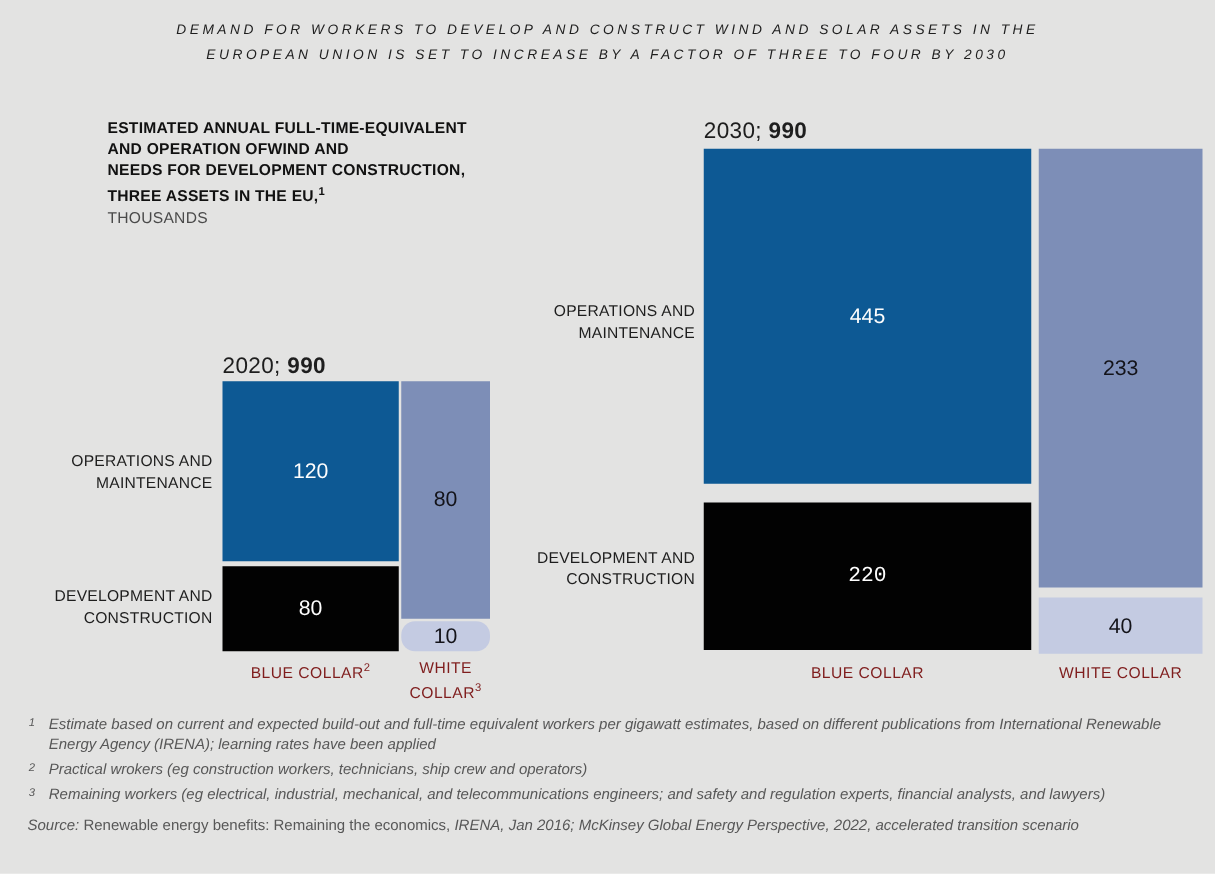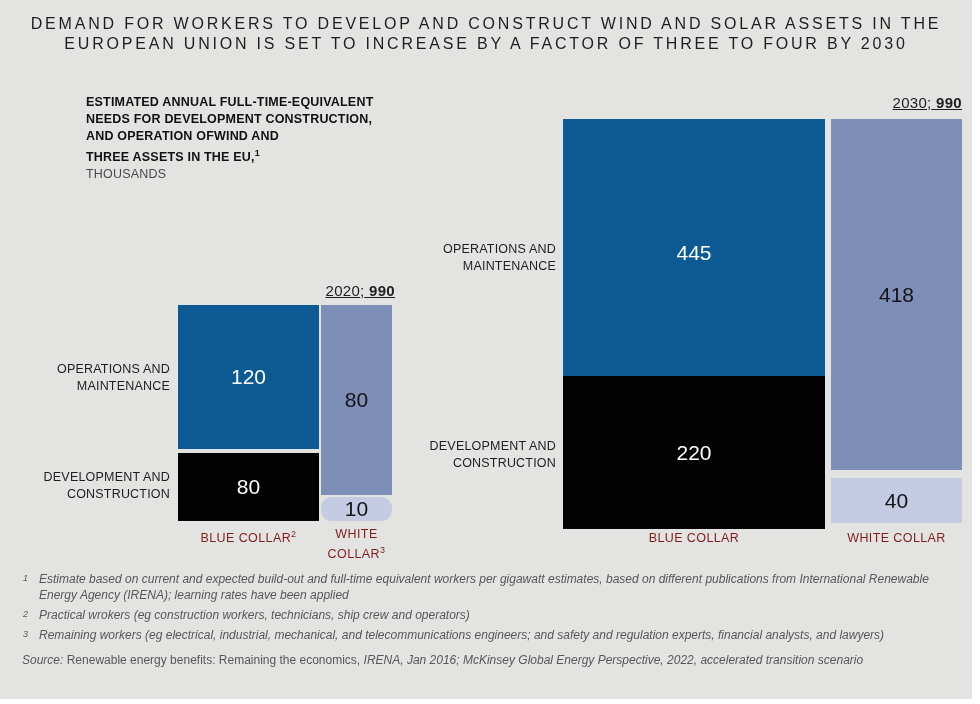--- a/index.html
+++ b/index.html
@@ -5,34 +5,34 @@
   html,body{margin:0;padding:0;}
   body{
     width:980px;height:704px;position:relative;background:#ffffff;
     font-family:"Liberation Sans", sans-serif;
     -webkit-font-smoothing:antialiased;
   }
   .canvas{position:absolute;left:0;top:0;width:972px;height:699px;background:#e3e3e2;overflow:hidden;}
 
   .title{
     position:absolute;left:0;top:14px;width:100%;text-align:center;
-    font-size:16px;line-height:20px;letter-spacing:2.8px;color:#1e1e1e;font-weight:400;
+    font-size:11px;line-height:20px;letter-spacing:2.8px;color:#1e1e1e;font-weight:400;font-style:italic;
   }
 
   .subtitle{
     position:absolute;left:40px;top:94px;width:330px;
     font-size:12.5px;line-height:17px;letter-spacing:0.2px;color:#111;font-weight:bold;margin-left:46px;
   }
   .subtitle .sub-unit{font-weight:normal;color:#4a4a4a;}
   .subtitle sup{font-size:9px;}
 
-  .yearlab{position:absolute;font-size:15px;color:#1e1e1e;text-align:right;letter-spacing:0.3px;text-decoration:underline;}
+  .yearlab{position:absolute;font-size:18px;color:#1e1e1e;text-align:left;letter-spacing:0.3px;}
   .yearlab b{font-weight:bold;}
 
-  .seg{position:absolute;display:flex;align-items:center;justify-content:center;font-size:21px;}
+  .seg{position:absolute;display:flex;align-items:center;justify-content:center;font-size:17px;}
   .seg-blue {background:#0d5994;color:#fdfdfd;}
   .seg-black{background:#020202;color:#fdfdfd;}
   .seg-steel{background:#7d8eb7;color:#131319;}
   .seg-lav  {background:#c4cbe2;color:#131319;}
 
   .axis{
     position:absolute;font-size:12.5px;line-height:16px;color:#7f1d1d;
     text-align:center;letter-spacing:0.4px;top:526px;
   }
   .axis sup{font-size:9px;}
@@ -56,22 +56,22 @@
 
 <div class="canvas">
 
   <div class="title">
     <div>DEMAND FOR WORKERS TO DEVELOP AND CONSTRUCT WIND AND SOLAR ASSETS IN THE</div>
     <div>EUROPEAN UNION IS SET TO INCREASE BY A FACTOR OF THREE TO FOUR BY 2030</div>
   </div>
 
   <div class="subtitle">
     <div>ESTIMATED ANNUAL FULL-TIME-EQUIVALENT</div>
+    <div>AND OPERATION OFWIND AND</div>
     <div>NEEDS FOR DEVELOPMENT CONSTRUCTION,</div>
-    <div>AND OPERATION OFWIND AND</div>
     <div><span>THREE ASSETS IN THE EU,</span><sup>1</sup></div>
     <div class="sub-unit">THOUSANDS</div>
   </div>
 
   <div class="yearlab" style="left:178px;top:282px;width:217px;">
     <span>2020;</span> <b>990</b>
   </div>
 
   <div class="rowlab" style="left:20px;top:361px;">
     <div>OPERATIONS AND</div>
@@ -111,25 +111,25 @@
     <div>MAINTENANCE</div>
   </div>
   <div class="rowlab" style="left:406px;top:438px;">
     <div>DEVELOPMENT AND</div>
     <div>CONSTRUCTION</div>
   </div>
 
   <div class="seg seg-blue" style="left:563px;top:119px;width:262px;height:268px;">
     <span>445</span>
   </div>
-  <div class="seg seg-black" style="left:563px;top:376px;width:262px;height:153px;">
+  <div class="seg seg-black" style="left:563px;top:402px;width:262px;height:118px;font-family:Liberation Mono, monospace;">
     <span>220</span>
   </div>
   <div class="seg seg-steel" style="left:831px;top:119px;width:131px;height:351px;">
-    <span>418</span>
+    <span>233</span>
   </div>
   <div class="seg seg-lav" style="left:831px;top:478px;width:131px;height:45px;">
     <span>40</span>
   </div>
 
   <div class="axis" style="left:563px;width:262px;">
     <span>BLUE COLLAR</span><sup></sup>
   </div>
   <div class="axis" style="left:831px;width:131px;">
     <span>WHITE COLLAR</span><sup></sup>

